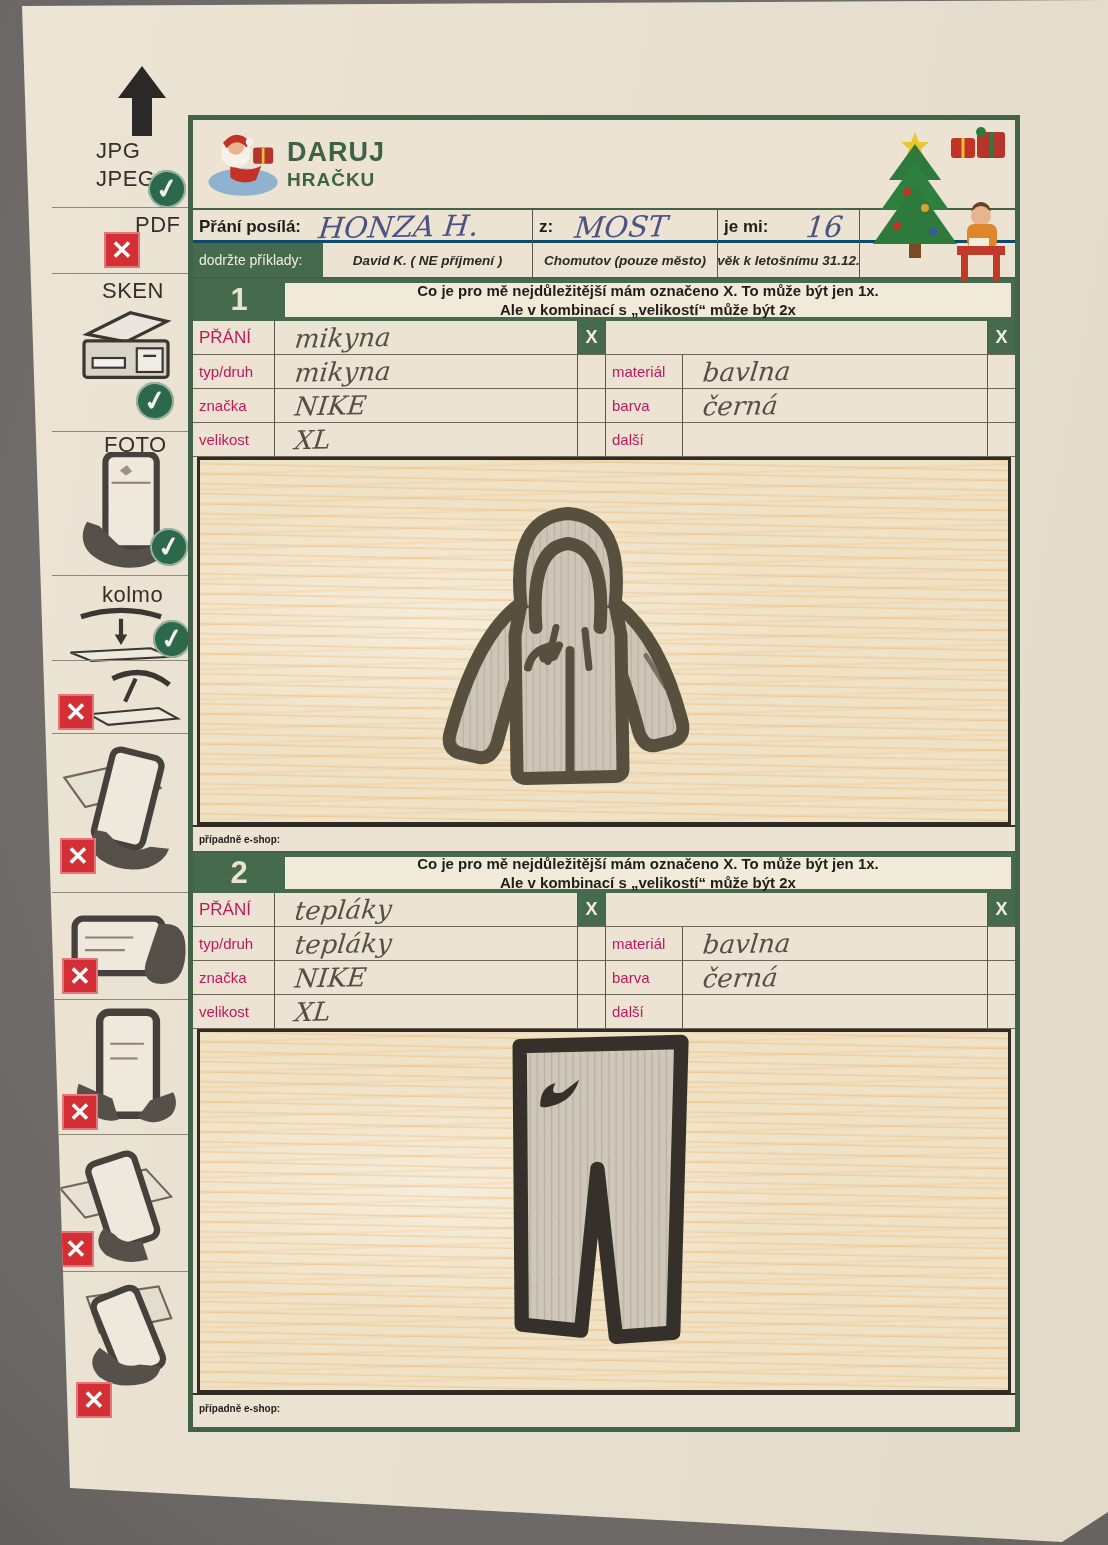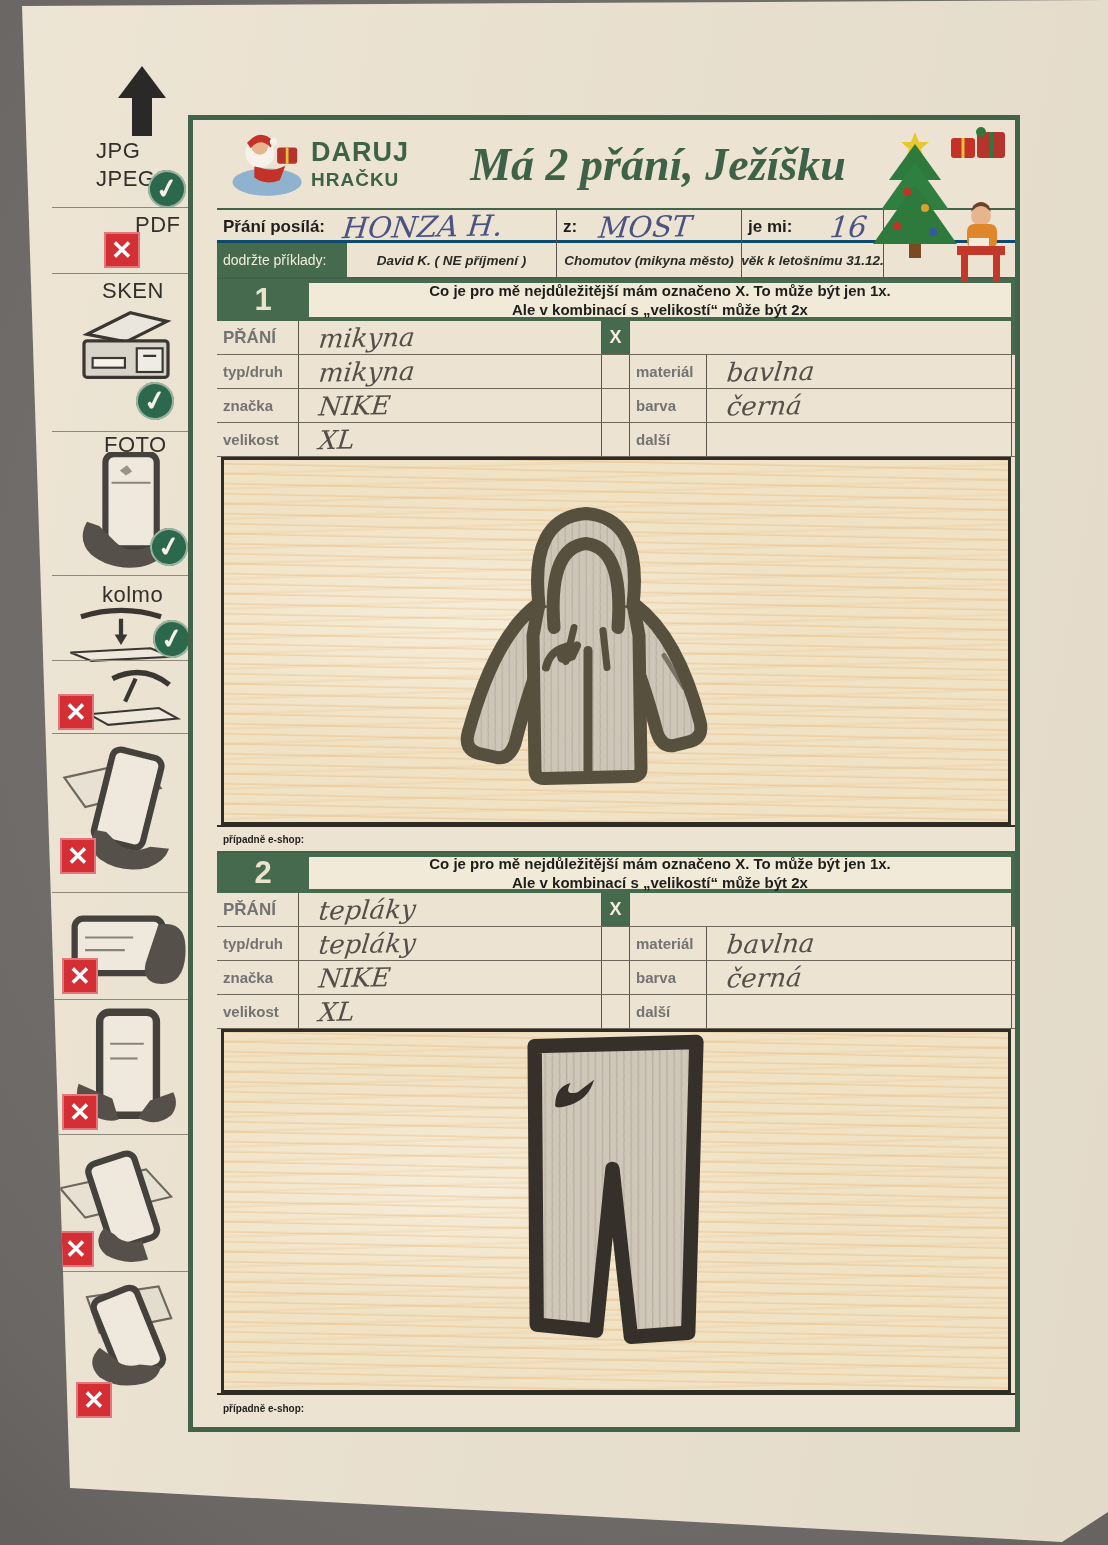--- a/index.html
+++ b/index.html
@@ -33,21 +33,21 @@
   }
   .up-arrow { position:absolute; left:118px; top:66px; width:48px; height:70px; }
   .up-arrow .head { width:0; height:0; border-left:24px solid transparent; border-right:24px solid transparent; border-bottom:32px solid #2b2927; }
   .up-arrow .stem { width:20px; height:38px; background:#2b2927; margin:0 auto; }
   .sb-ic { position:absolute; }
   .sb-ic svg { display:block; }
 
   
   .form {
     position:absolute; left:188px; top:115px; width:832px; height:1317px;
-    border:5px solid #426349; background:#ece3d2; overflow:hidden;padding-left:24px;
+    border:5px solid #426349; background:#ece3d2; overflow:hidden;
   }
   .f-header { position:relative; height:90px; display:flex; align-items:center; border-bottom:2px solid #426349; }
   .logo-art { margin-left:10px; flex:0 0 84px; }
   .logo-text { flex:0 0 110px; display:flex; flex-direction:column; color:#3d6247; font-weight:bold; line-height:1; }
   .logo-text .l1 { font-size:27px; letter-spacing:1px; }
   .logo-text .l2 { font-size:19px; margin-top:4px; letter-spacing:1px; }
   .f-title {
     flex:1; text-align:center; font-family:"Liberation Serif", serif; font-style:italic; font-weight:bold;
     font-size:46px; color:#3d6247; padding-right:120px; white-space:nowrap;
   }
@@ -73,21 +73,21 @@
   .strip .instr {
     flex:1; background:#f1ead8; margin:4px 4px 4px 0; display:flex; flex-direction:column;
     align-items:center; justify-content:center; font-weight:bold; color:#1d1d1b; font-size:15px; line-height:1.3;
   }
   .s1 { height:42px; } .s2 { height:40px; }
 
   .row { display:grid; height:34px; border-bottom:1px solid #6e665a; align-items:center; }
   .row-wish { grid-template-columns:82px 303px 28px 382px 27px; }
   .row-tbl  { grid-template-columns:82px 303px 28px 77px 305px 27px; }
   .cell { height:100%; display:flex; align-items:center; }
-  .cell-lbl { font-weight:bold; font-size:15px; color:#737373; padding-left:6px; }
+  .cell-lbl { font-weight:normal; font-size:15px; color:#be185d; padding-left:6px; }
   .cell-lbl.big { font-size:17px; }
   .xhead { background:#466a4e; color:#f3eddc; font-weight:bold; font-size:18px; justify-content:center; }
   .hw-val { font-size:26px; padding-left:20px; }
 
   .draw-box { margin:0 4px; border:3px solid #2f2b25; position:relative; overflow:hidden;
     background-color:#f0e2c5;
     background-image:
       repeating-linear-gradient(1.2deg, rgba(230,156,72,0) 0px, rgba(230,156,72,0) 7px, rgba(230,156,72,0.28) 8px, rgba(230,156,72,0) 10px),
       repeating-linear-gradient(-1.8deg, rgba(236,170,90,0) 0px, rgba(236,170,90,0) 11px, rgba(236,170,90,0.18) 12px, rgba(236,170,90,0) 15px),
       radial-gradient(60% 50% at 30% 45%, rgba(246,238,220,0.9), rgba(246,238,220,0) 70%);
@@ -240,21 +240,20 @@
             <circle cx="36" cy="30" r="16" fill="#f6f2ea"></circle>
             <circle cx="36" cy="23" r="9" fill="#e8b48e"></circle>
             <path d="M22,19 Q36,2 51,17 L48,24 Q36,12 26,25 Z" fill="#c43127"></path>
             <circle cx="51" cy="18" r="4" fill="#f6f2ea"></circle>
           </svg>
         </div>
         <div class="logo-text">
           <span class="l1">DARUJ</span>
           <span class="l2">HRAČKU</span>
         </div>
-        <div class="f-title">Má 2 přání, Ježíšku</div>
       </div>
 
       <div class="tree-art">
         <svg width="150" height="158" viewBox="0 0 150 158">
           <polygon points="52,2 56,12 66,12 58,19 61,29 52,23 43,29 46,19 38,12 48,12" fill="#e7c832"></polygon>
           <polygon points="52,14 78,50 26,50" fill="#2e7a3c"></polygon>
           <polygon points="52,32 86,80 18,80" fill="#2f8040"></polygon>
           <polygon points="52,54 94,114 10,114" fill="#2e7a3c"></polygon>
           <rect x="46" y="114" width="12" height="14" fill="#7a4a22"></rect>
           <circle cx="44" cy="62" r="4" fill="#c43127"></circle>
@@ -301,21 +300,21 @@
           </div>
         <div class="c"></div>
       </div>
 
       <div class="f-examples">
         <div class="c ex-label">dodržte příklady:</div>
         <div class="c brd">
             <span class="ex-text">David K. ( NE příjmení )</span>
           </div>
         <div class="c brd">
-            <span class="ex-text">Chomutov  (mikyna město)</span>
+            <span class="ex-text">Chomutov  (pouze město)</span>
           </div>
         <div class="c brd">
             <span class="ex-text">věk k letošnímu 31.12.</span>
           </div>
         <div class="c"></div>
       </div>
 
       <div class="strip s1">
         <div class="num">1</div>
         <div class="instr">

